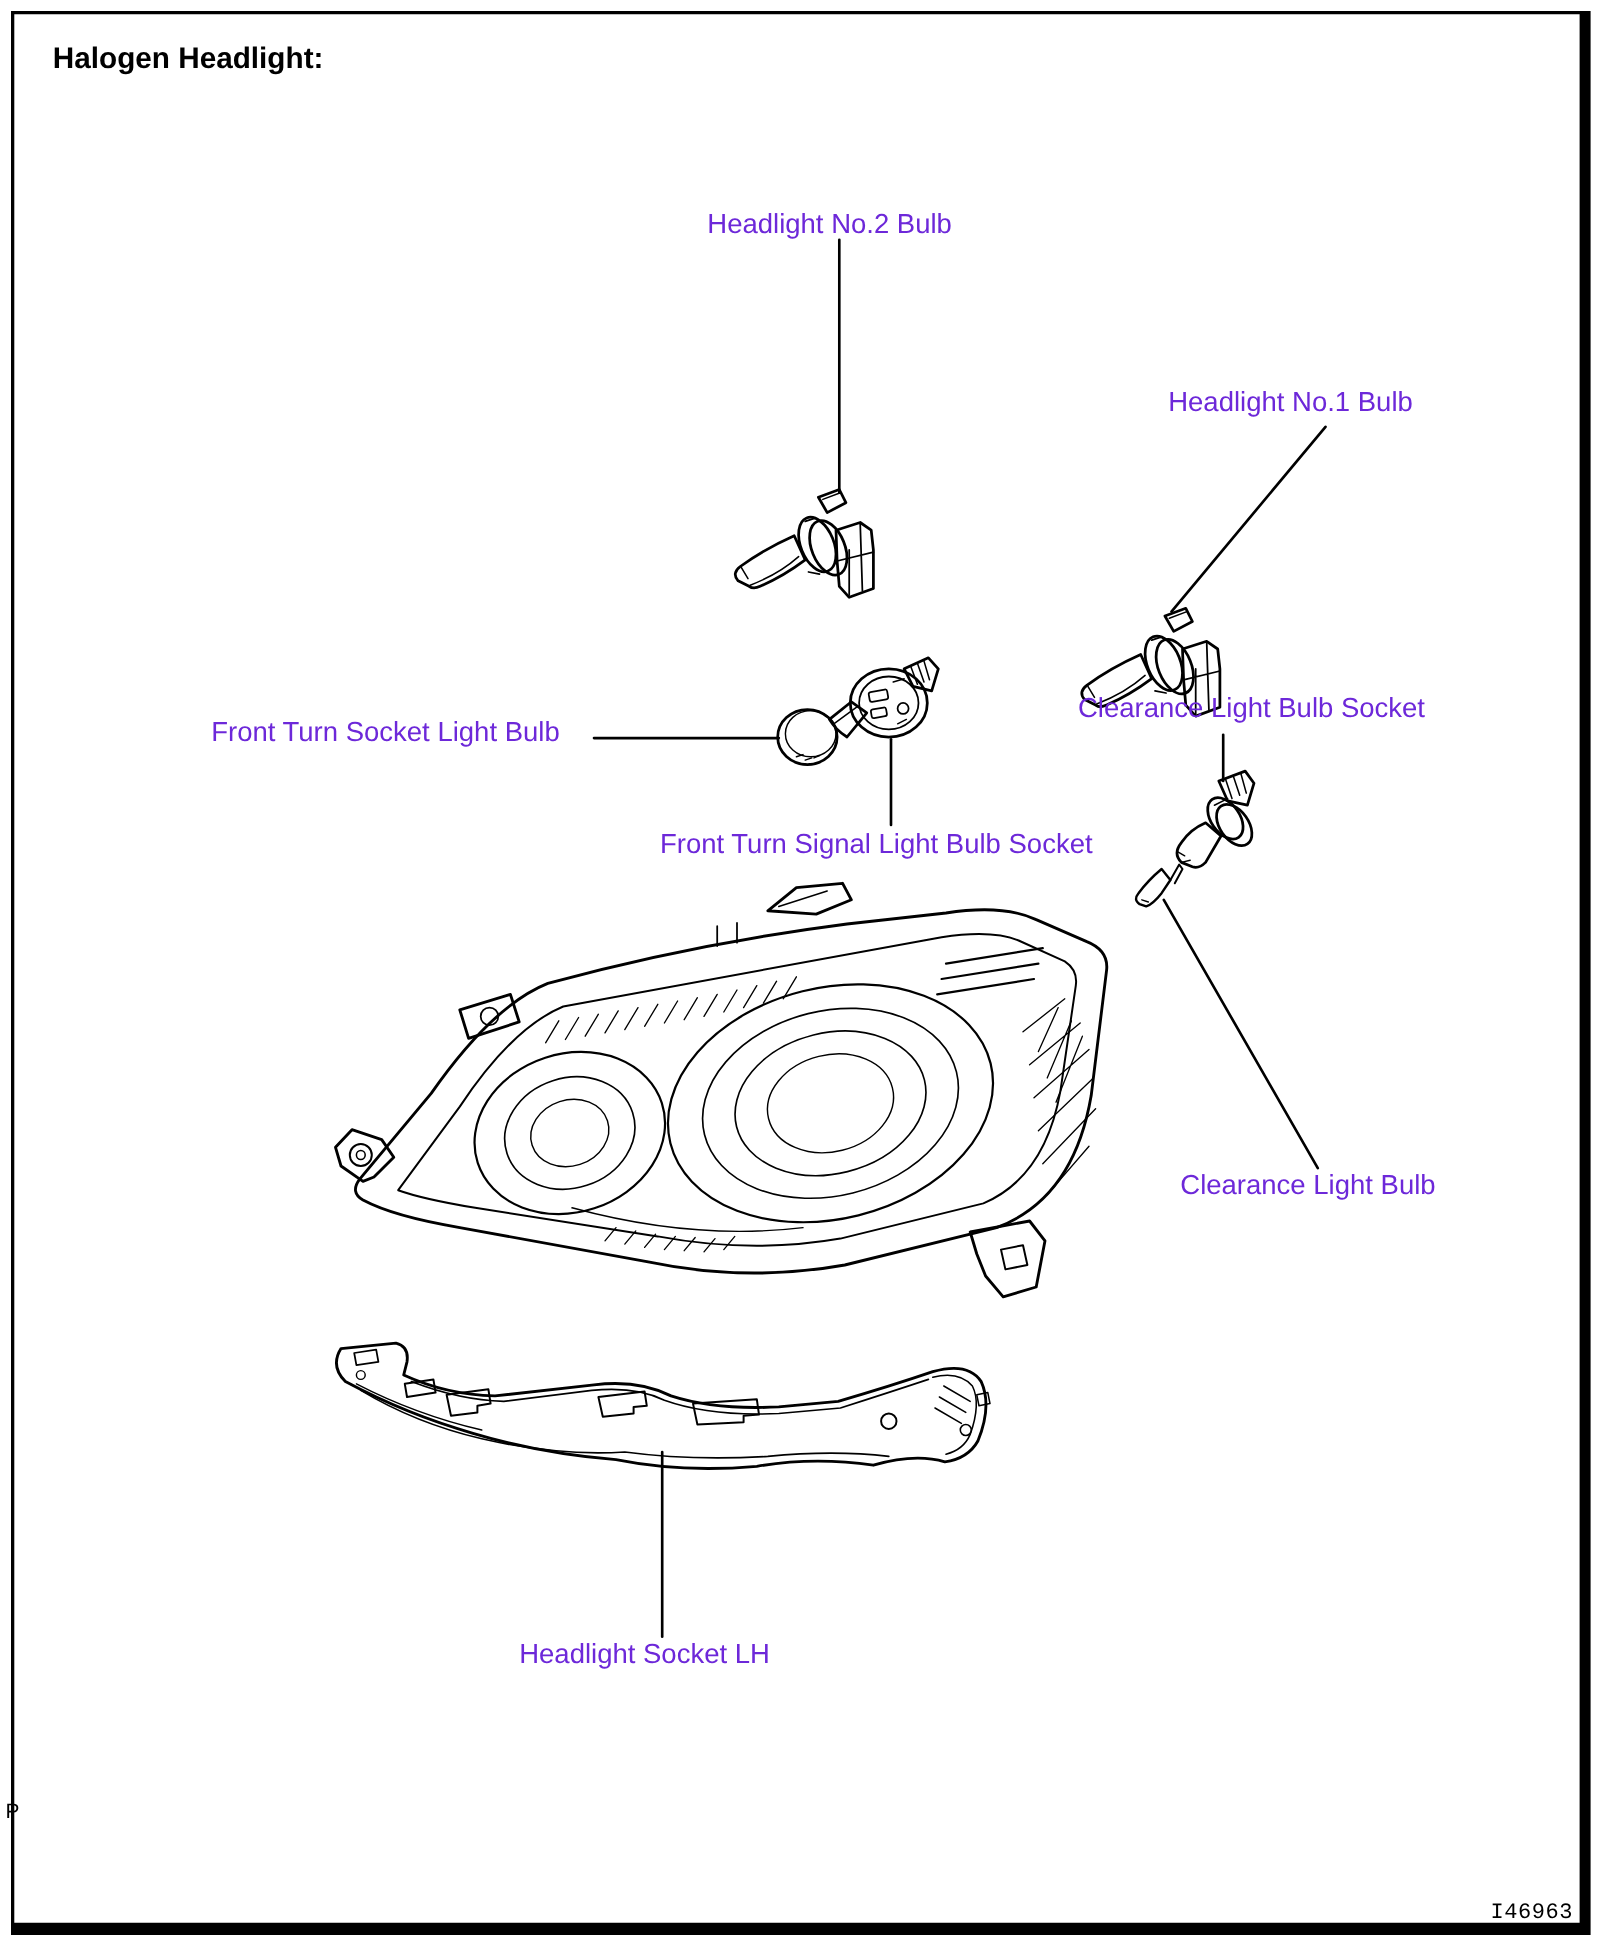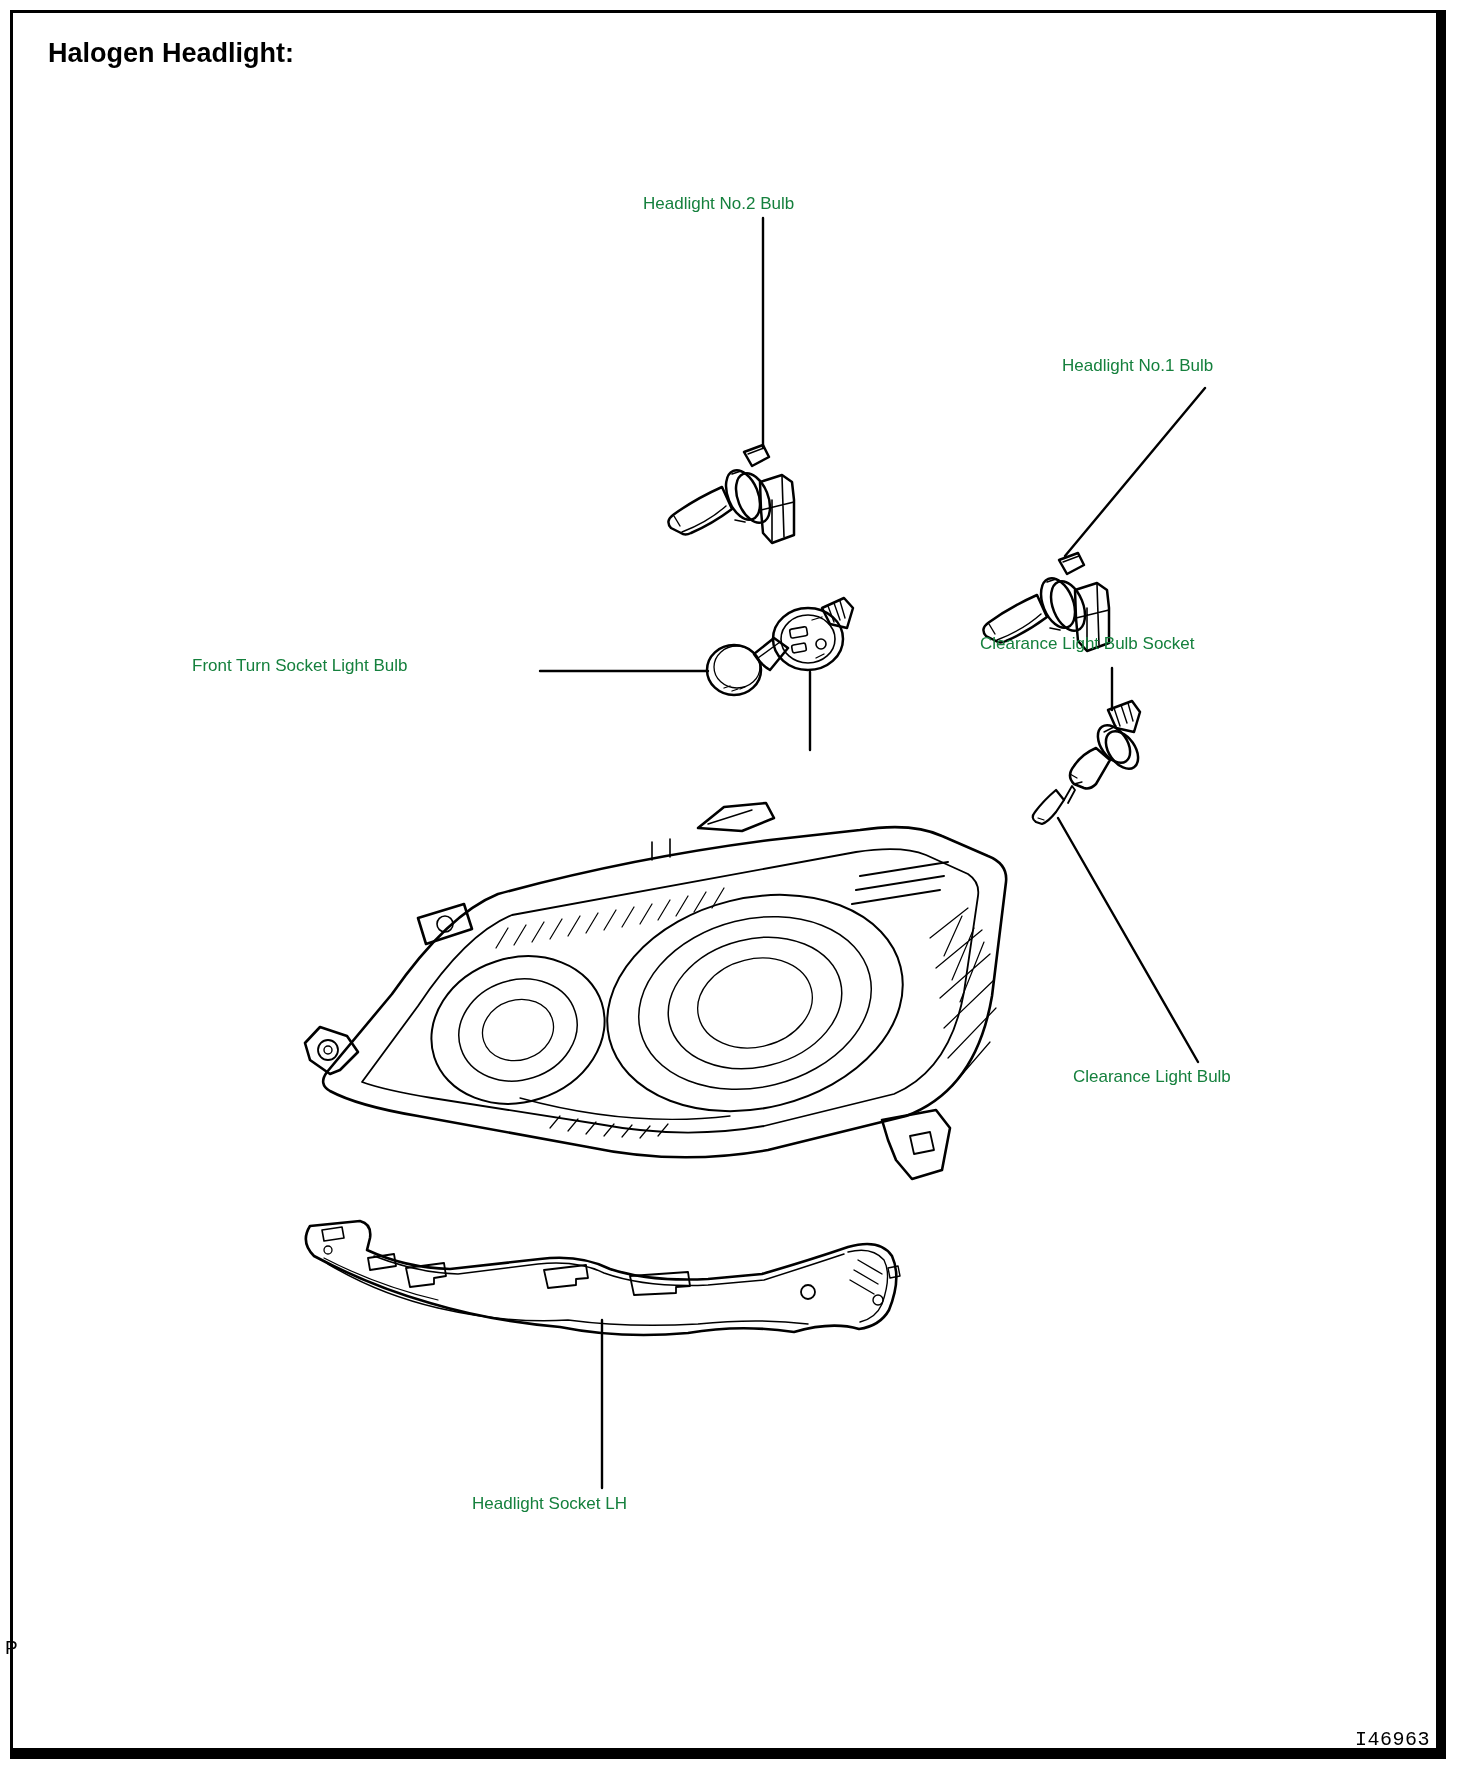--- a/index.html
+++ b/index.html
@@ -16,24 +16,24 @@
     left:10px;top:10px;
     width:1423px;height:1735px;
     border-top:3px solid #000;
     border-left:3px solid #000;
     border-right:10px solid #000;
     border-bottom:11px solid #000;
     background:#ffffff;
   }
   .label{
     position:absolute;
-    font-size:17px;
+    font-size:25px;
     line-height:28px;
     white-space:nowrap;
-    color:#15803d;
+    color:#6d28d9;
   }
   .title{
     position:absolute;
     left:48px;top:38px;
     font-size:27px;
     font-weight:bold;
     white-space:nowrap;
     text-align:right;
   }
   .figcode{
@@ -193,20 +193,21 @@
   <div class="title">Halogen Headlight:</div>
 
   <div class="label" style="left:643px;top:190px">Headlight No.2 Bulb</div>
 
   <div class="label" style="left:1062px;top:352px">Headlight No.1 Bulb</div>
 
   <div class="label" style="left:192px;top:652px">Front Turn Socket Light Bulb</div>
 
   <div class="label" style="left:980px;top:630px">Clearance Light Bulb Socket</div>
 
+  <div class="label" style="left:600px;top:753px">Front Turn Signal Light Bulb Socket</div>
 
   <div class="label" style="left:1073px;top:1063px">Clearance Light Bulb</div>
 
   <div class="label" style="left:472px;top:1490px">Headlight Socket LH</div>
 
   <div class="figcode">I46963</div>
   <div class="pageletter">P</div>
 </div>
 
 </body></html>

